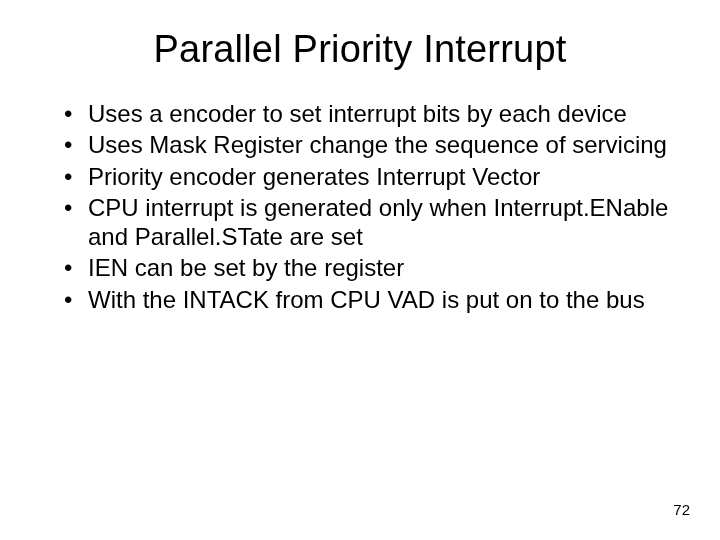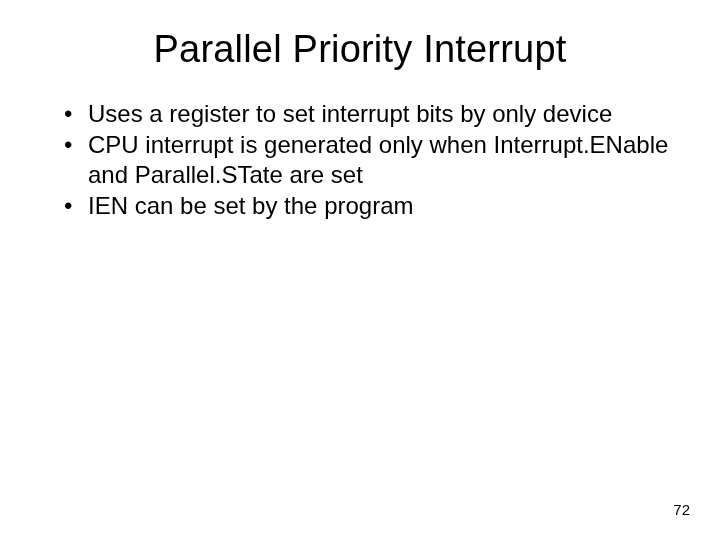--- a/index.html
+++ b/index.html
@@ -51,18 +51,21 @@
     bottom: 22px;
     font-size: 15px;
   }
 </style>
 </head>
 <body>
 
 <div class="slide">
   <h1 class="title">Parallel Priority Interrupt</h1>
   <ul class="bullets">
-    <li>Uses a register to set interrupt bits by only device</li>
+    <li>Uses a encoder to set interrupt bits by each device</li>
+    <li>Uses Mask Register change the sequence of servicing</li>
+    <li>Priority encoder generates Interrupt Vector</li>
     <li>CPU interrupt is generated only when Interrupt.ENable and Parallel.STate are set</li>
-    <li>IEN can be set by the program</li>
+    <li>IEN can be set by the register</li>
+    <li>With the INTACK from CPU VAD is put on to the bus</li>
   </ul>
   <div class="page-num">72</div>
 </div>
 
 </body></html>

